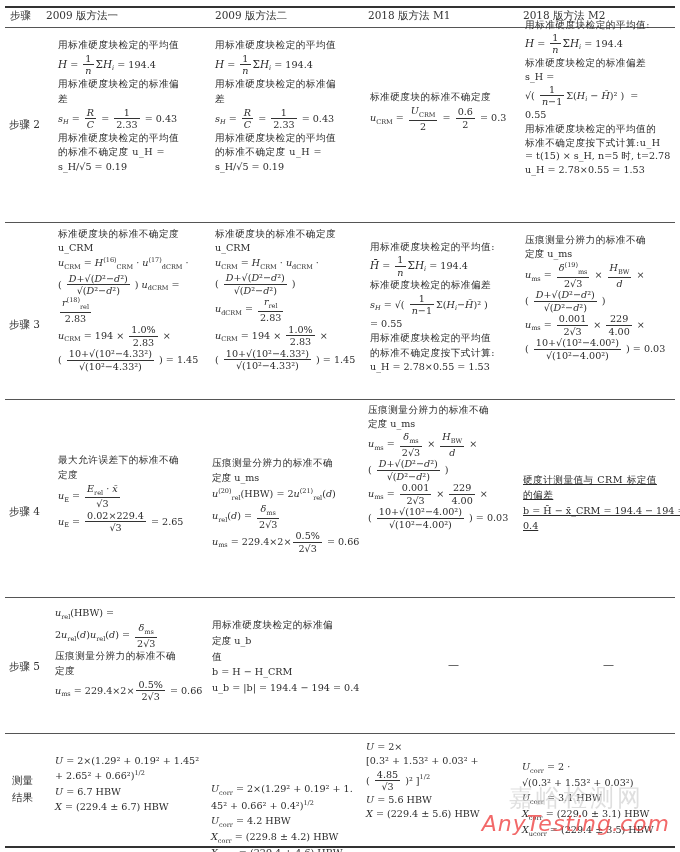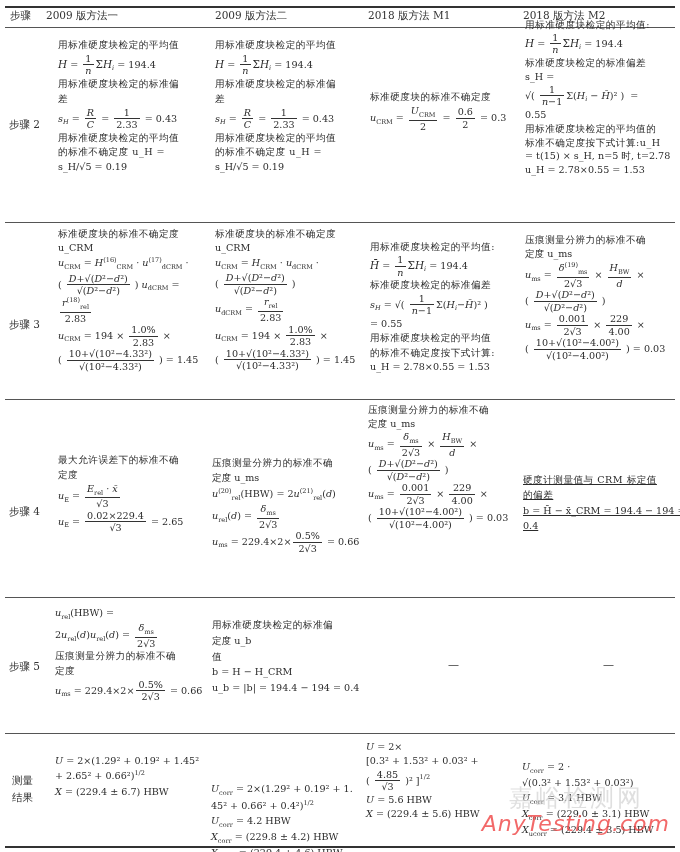--- a/index.html
+++ b/index.html
@@ -179,20 +179,21 @@
 <div class="dash" style="left:603px; top:658px;">—</div>
 
 <div class="step" style="top:772px; left:12px; line-height:1.6;">
   <span class="ln" style="display:block">测量</span>
   <span class="ln" style="display:block">结果</span>
 </div>
 
 <div class="cell" style="left:55px; top:753px; width:155px; line-height:1.6;">
   <span class="ln"><span class="it">U</span> = 2×(1.29² + 0.19² + 1.45²</span>
   <span class="ln">+ 2.65² + 0.66²)<sup>1/2</sup></span>
+  <span class="ln"><span class="it">U</span> = 6.7 HBW</span>
   <span class="ln"><span class="it">X</span> = (229.4 ± 6.7) HBW</span>
 </div>
 
 <div class="cell" style="left:211px; top:782px; width:156px; line-height:1.55;">
   <span class="ln"><span class="it">U</span><sub>corr</sub> = 2×(1.29² + 0.19² + 1.</span>
   <span class="ln">45² + 0.66² + 0.4²)<sup>1/2</sup></span>
   <span class="ln"><span class="it">U</span><sub>corr</sub> = 4.2 HBW</span>
   <span class="ln"><span class="it">X</span><sub>corr</sub> = (229.8 ± 4.2) HBW</span>
   <span class="ln"><span class="it">X</span><sub>ucorr</sub> = (229.4 ± 4.6) HBW</span>
 </div>

